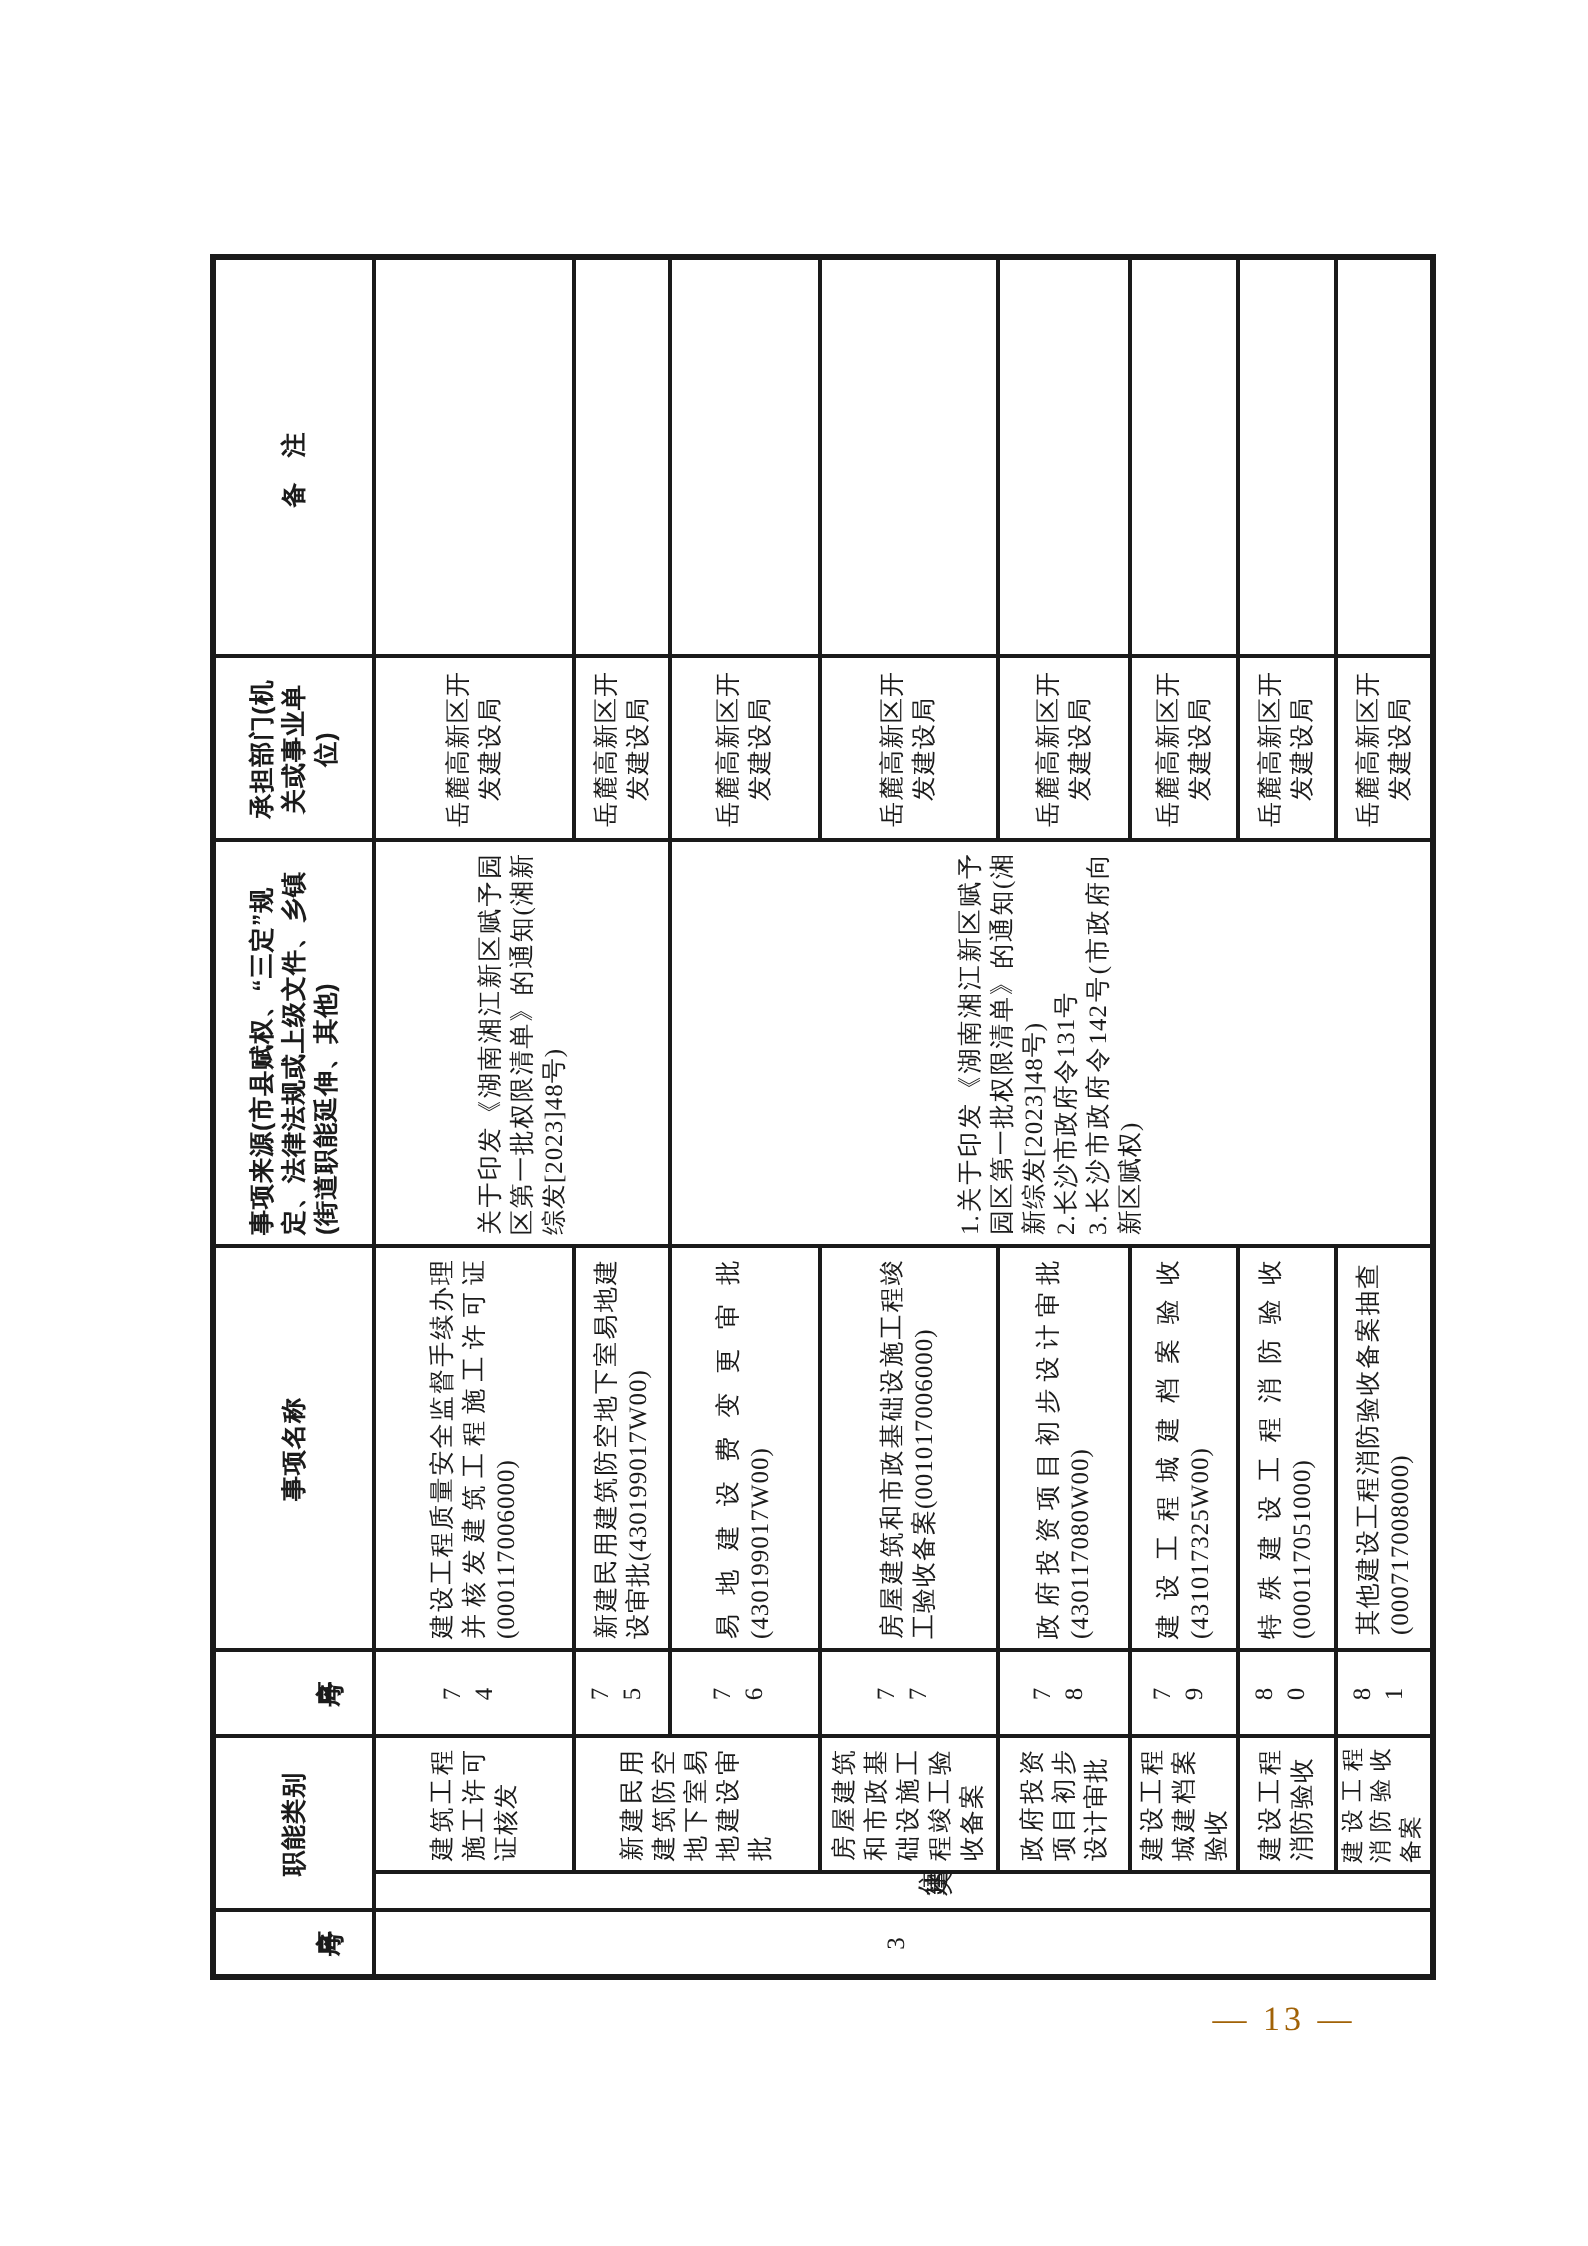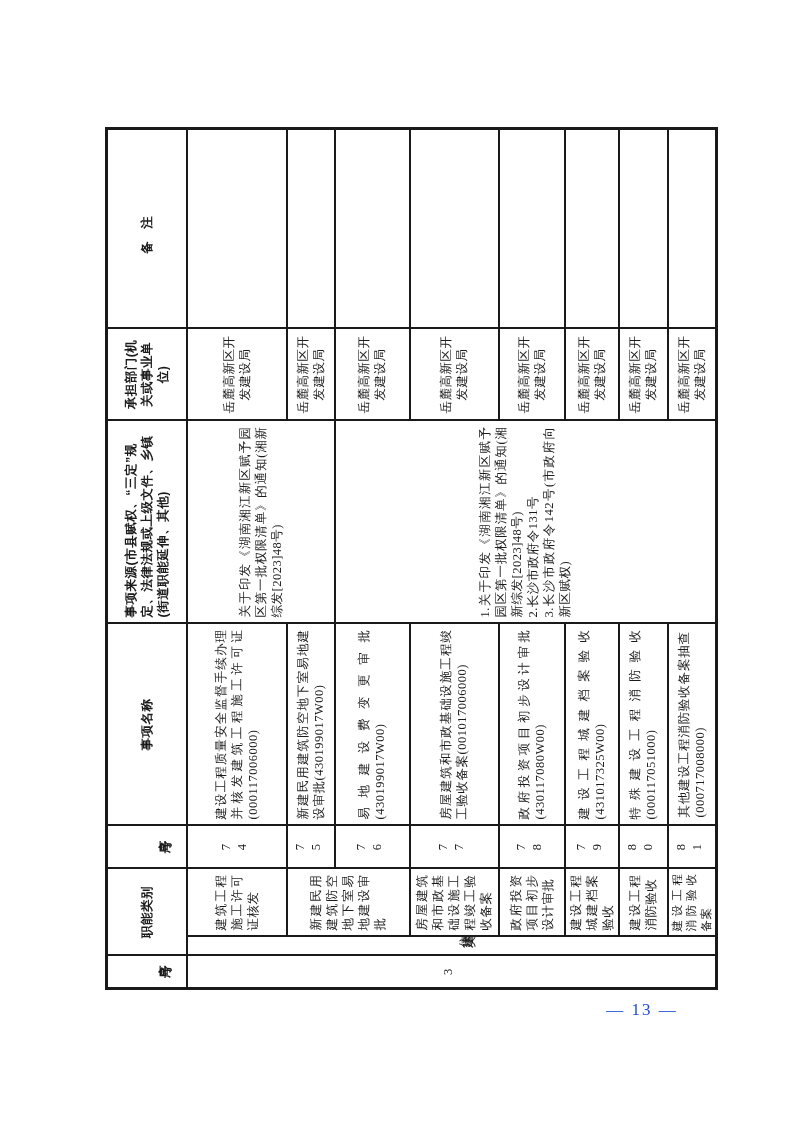--- a/index.html
+++ b/index.html
@@ -72,21 +72,21 @@
     text-align:justify;
     white-space:pre-line;
   }
   td.serial{font-size:13px;}
   .remark-label{letter-spacing:1em;text-indent:1em;}
   #page-footer{
     position:absolute;left:592px;top:1000px;width:100px;
     text-align:center;
     font-size:17px;
     letter-spacing:2px;
-    color:#1d4ed8;
+    color:#a16207;
   }
 </style>
 </head>
 <body>
 
 <div id="page">
 
   <div class="table-wrap">
     <div class="real-table">
       <table class="doc">

